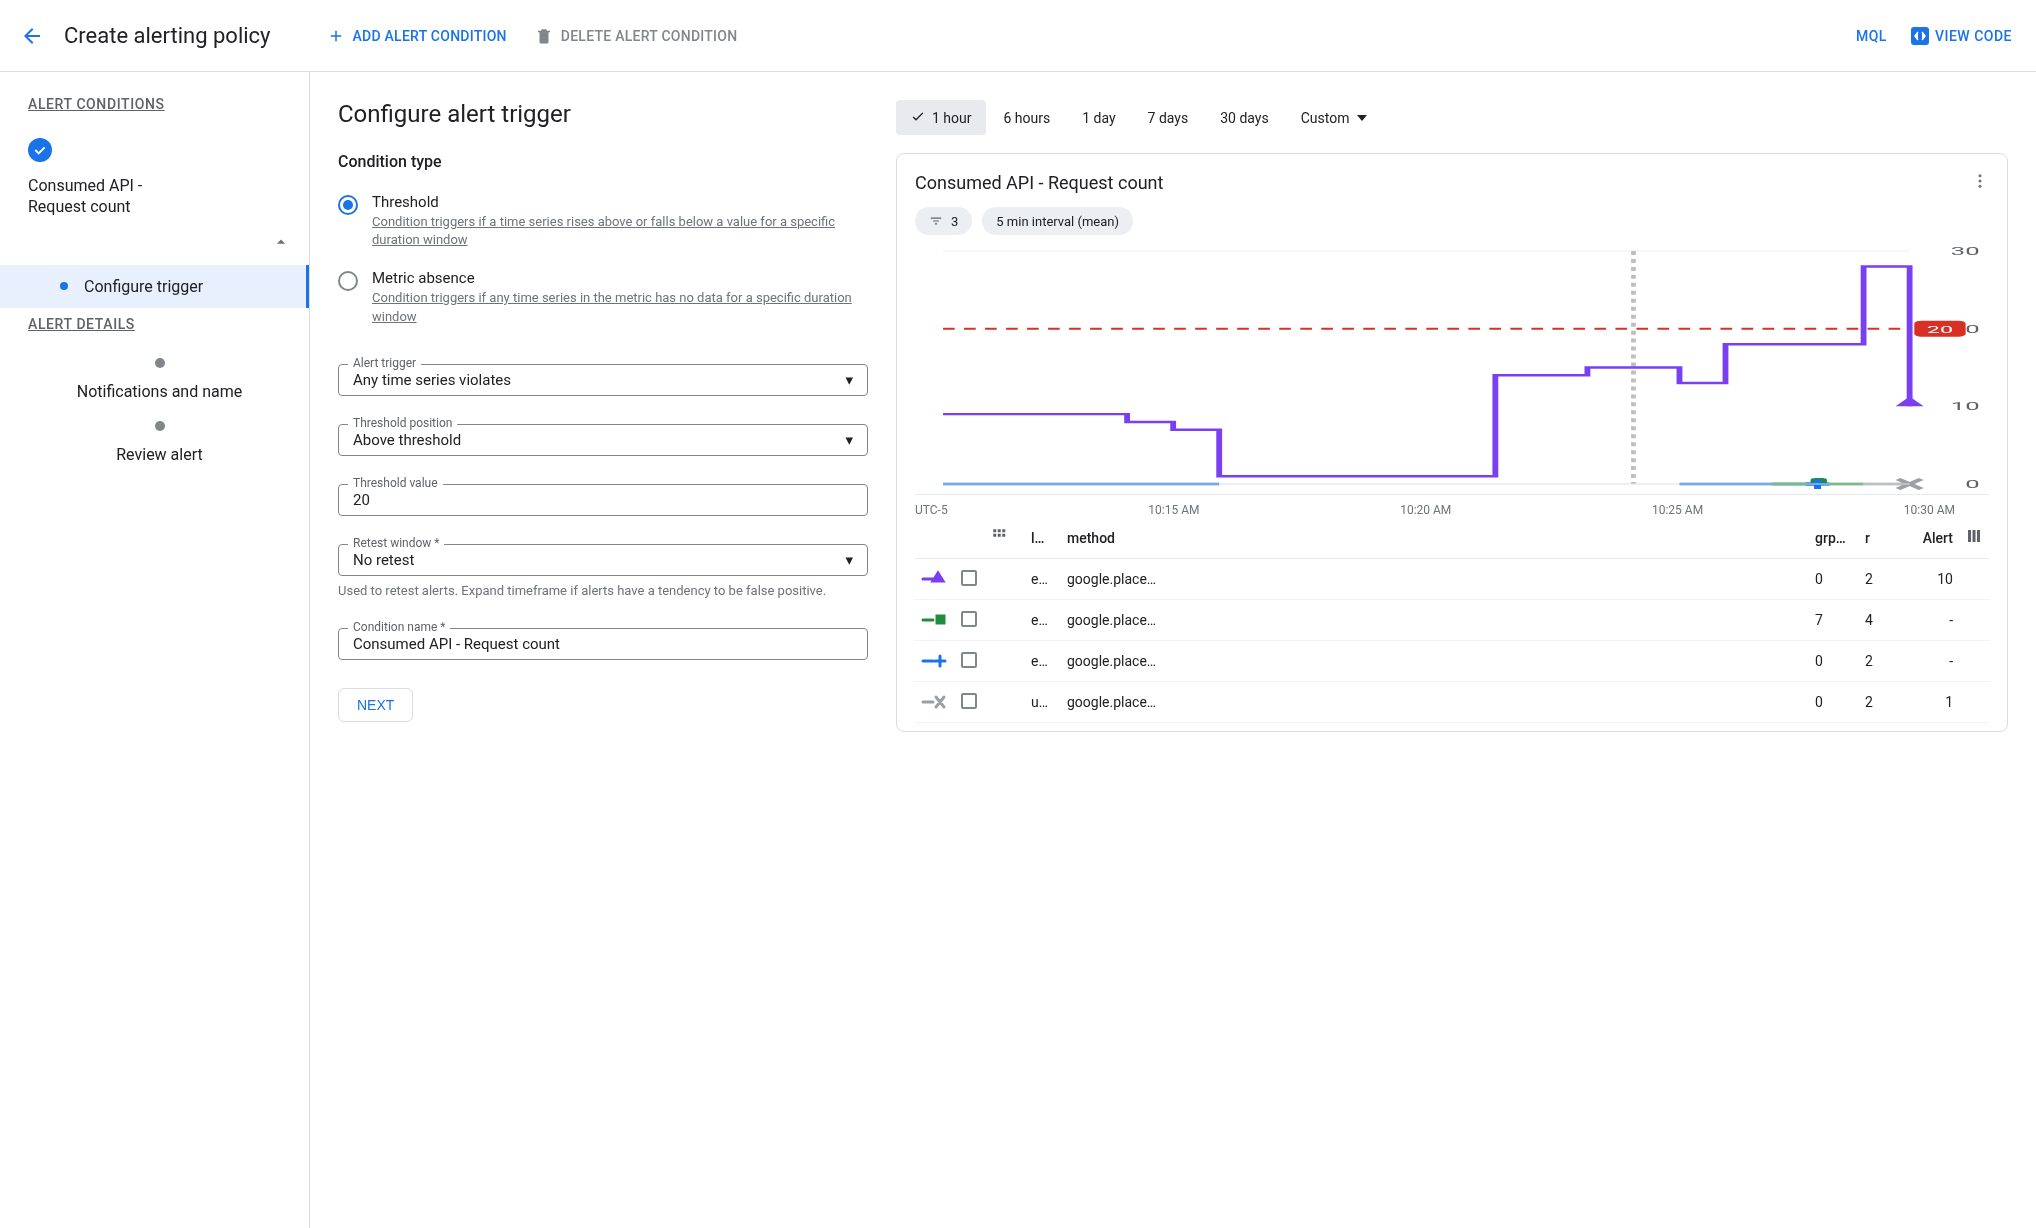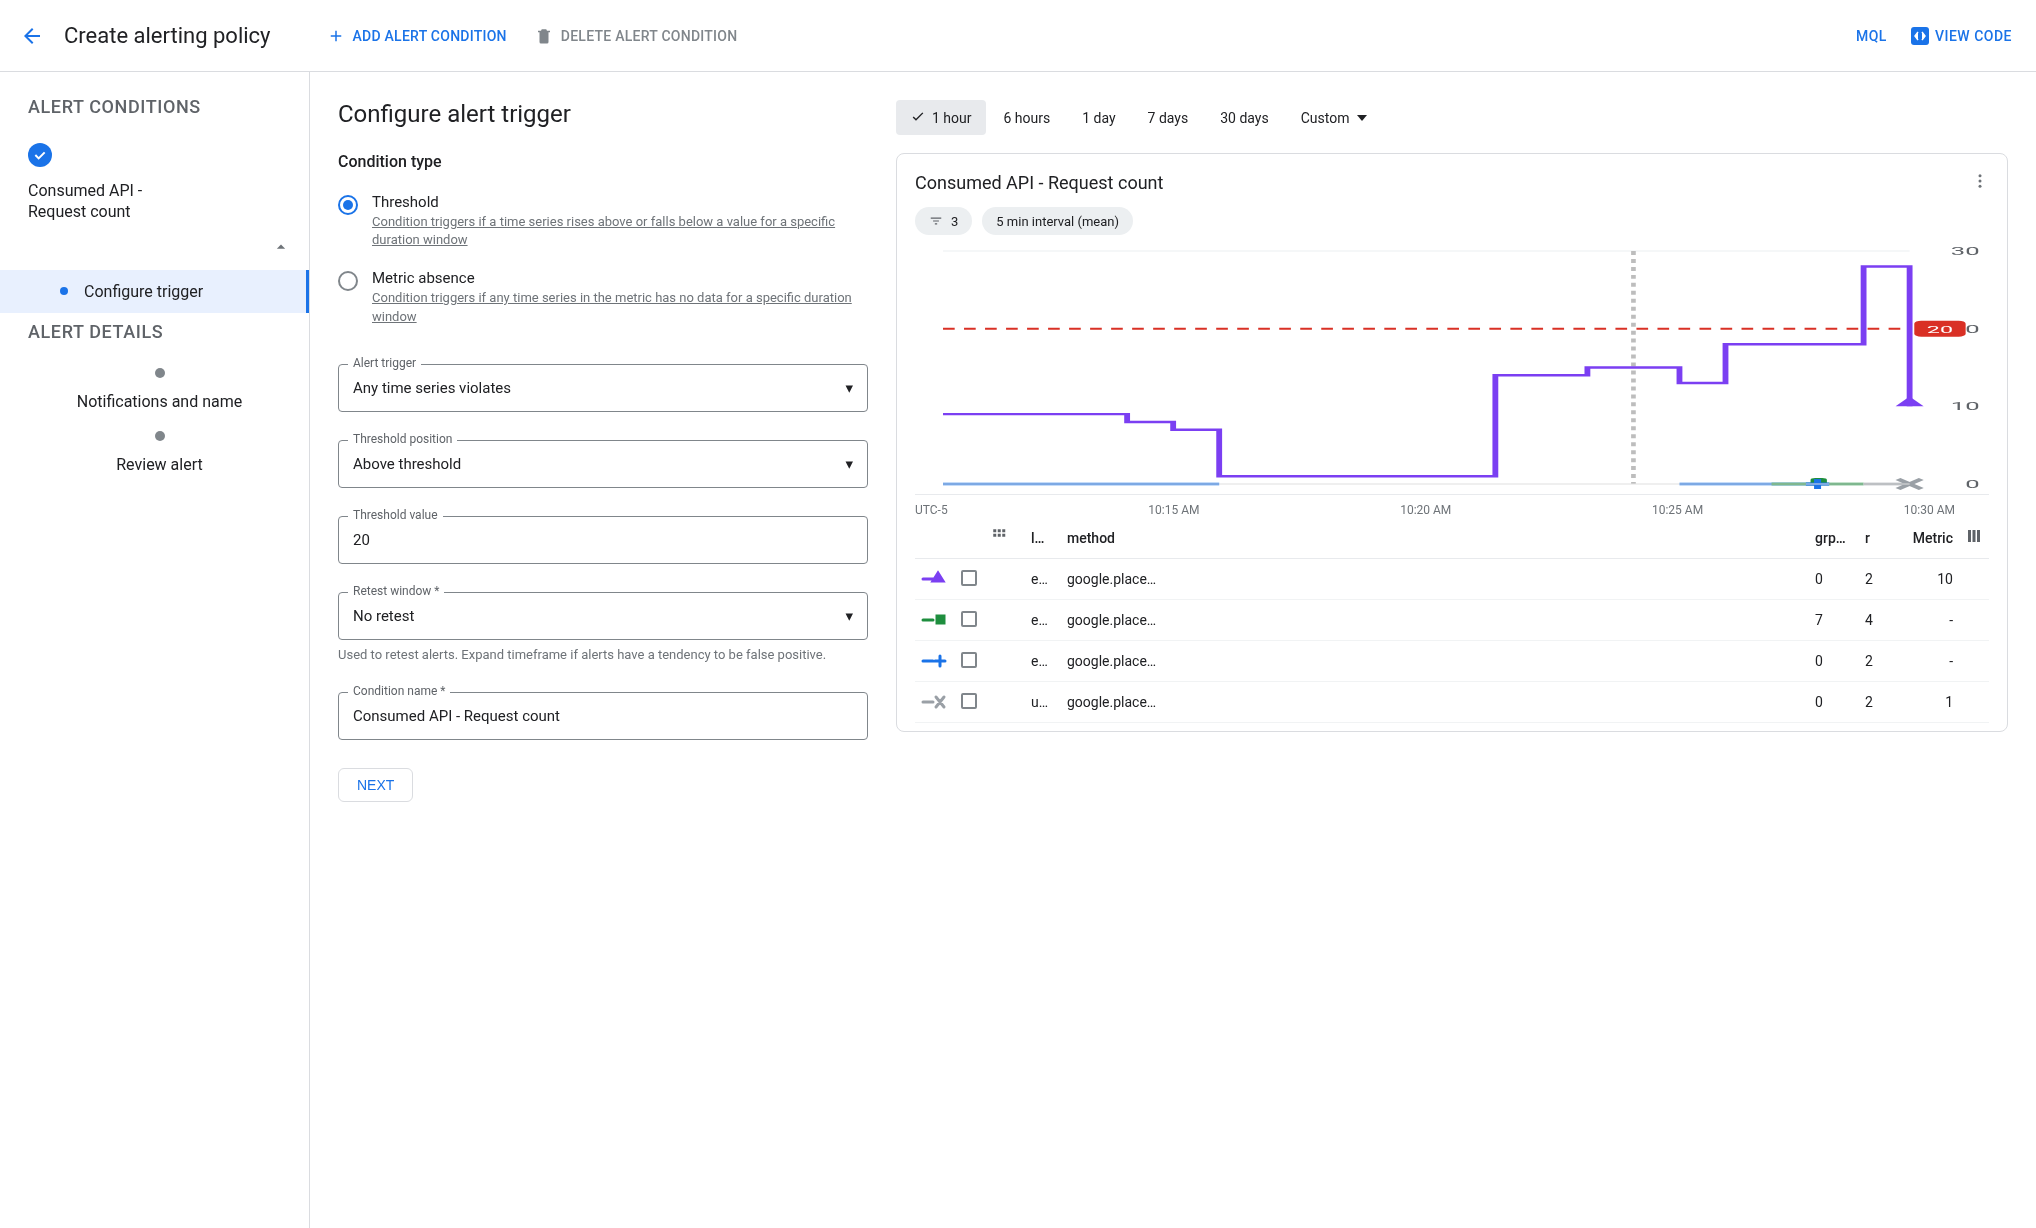--- a/index.html
+++ b/index.html
@@ -31,21 +31,21 @@
   .action-btn.blue { color: var(--blue);}
   .action-btn.grey { color: var(--grey-500);}
   .action-btn svg { width:18px; height:18px;}
   .mql { color: var(--blue); font-weight:500; letter-spacing:.5px;}
   .code-btn { display:flex; align-items:center; gap:6px; color:var(--blue); font-weight:500; letter-spacing:.5px; cursor:pointer;}
   .code-chip { background:var(--blue); color:#fff; width:18px; height:18px; border-radius:3px; display:flex; align-items:center; justify-content:center; font-size:10px;}
 
   
   .body { display:flex; height:calc(100vh - 56px);}
   .sidebar { width:310px; border-right:1px solid var(--grey-300); padding:24px 0 0 0; overflow:auto;}
-  .side-heading { font-size:18px; font-weight:500; color:var(--grey-700); letter-spacing:.6px; padding:0 28px; margin-bottom:16px;}
+  .side-heading { font-size:14px; font-weight:500; color:var(--grey-700); letter-spacing:.6px; padding:0 28px; margin-bottom:16px;text-decoration:underline;}
   .side-item { display:flex; align-items:center; gap:14px; padding:10px 18px 10px 28px; cursor:pointer; position:relative;flex-direction:column;}
   .side-item .dot { width:10px; height:10px; border-radius:50%; background:var(--grey-500);}
   .side-item .check { width:24px; height:24px; border-radius:50%; background:var(--blue); display:flex; align-items:center; justify-content:center;}
   .side-item .check svg { width:16px; height:16px; stroke:#fff; stroke-width:3; fill:none;}
   .side-item .label { font-size:16px;}
   .side-item.parent .label { line-height:1.3;}
   .side-item.parent { align-items:flex-start;}
   .side-item .chev { margin-left:auto; color:var(--grey-600);}
   .side-sub { padding:12px 18px 12px 60px; display:flex; align-items:center; gap:16px; font-size:16px; cursor:pointer; position:relative;}
   .side-sub .bullet { width:8px; height:8px; border-radius:50%; background:var(--blue);}
@@ -62,21 +62,21 @@
   h3.section-h { font-size:16px; font-weight:500; margin:0 0 12px 0;}
 
   .radio-opt { display:flex; gap:14px; padding:10px 0;}
   .radio { width:20px; height:20px; border-radius:50%; border:2px solid var(--grey-500); flex-shrink:0; position:relative; margin-top:2px;}
   .radio.sel { border-color:var(--blue);}
   .radio.sel::after { content:""; position:absolute; inset:3px; border-radius:50%; background:var(--blue);}
   .opt-body .opt-title { font-size:15px;}
   .opt-body .opt-desc { font-size:13px; color:var(--grey-600); margin-top:2px; line-height:1.4;text-decoration:underline;}
 
   .field { position:relative; margin-top:28px;}
-  .field .box { border:1px solid var(--grey-500); border-radius:4px; height:48px; display:flex; align-items:center; padding:0 14px; font-size:15px;}
+  .field .box { border:1px solid var(--grey-500); border-radius:4px; height:32px; display:flex; align-items:center; padding:0 14px; font-size:15px;}
   .field .flabel { position:absolute; top:-8px; left:10px; background:#fff; padding:0 5px; font-size:12px; color:var(--grey-700);}
   .field .dd-arrow { margin-left:auto; color:var(--text);}
   .help { font-size:13px; color:var(--grey-600); margin-top:6px; line-height:1.4;}
 
   .next-btn { margin-top:28px; border:1px solid var(--grey-300); background:#fff; color:var(--blue); font-weight:500; font-size:14px; padding:8px 18px; border-radius:6px; cursor:pointer;}
 
   
   .range-row { display:flex; gap:4px; align-items:center; margin-bottom:18px; flex-wrap:wrap;}
   .range-btn { padding:8px 14px; border-radius:4px; font-size:14px; cursor:pointer; color:var(--text); display:flex; align-items:center; gap:6px;}
   .range-btn.sel { background:var(--grey-200); font-weight:400;}
@@ -330,21 +330,21 @@
                 <span class="col-icons">
                   <svg width="18" height="18" viewBox="0 0 24 24">
                       <path fill="currentColor" d="M3 3h4v4H3zm6 0h4v4H9zm6 0h4v4h-4zM3 9h4v4H3zm6 0h4v4H9zm6 0h4v4h-4z"></path>
                     </svg>
                 </span>
               </th>
               <th style="width:36px;">l…</th>
               <th>method</th>
               <th style="width:50px;">grp…</th>
               <th style="width:30px;">r</th>
-              <th class="value" style="width:70px;">Metric</th>
+              <th class="value" style="width:70px;">Alert</th>
               <th style="width:30px;">
                 <span class="col-icons">
                   <svg width="18" height="18" viewBox="0 0 24 24">
                       <path fill="currentColor" d="M4 4h4v16H4zm6 0h4v16h-4zm6 0h4v16h-4z"></path>
                     </svg>
                 </span>
               </th>
             </tr>
           </thead>
           <tbody id="tbody">

